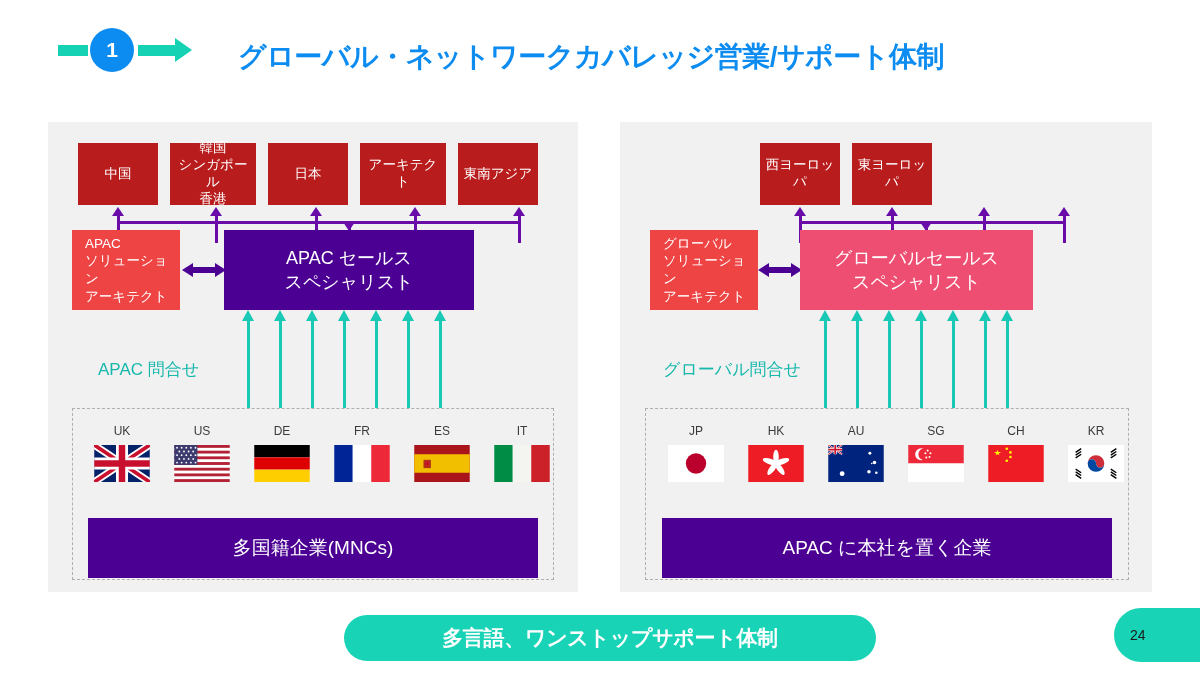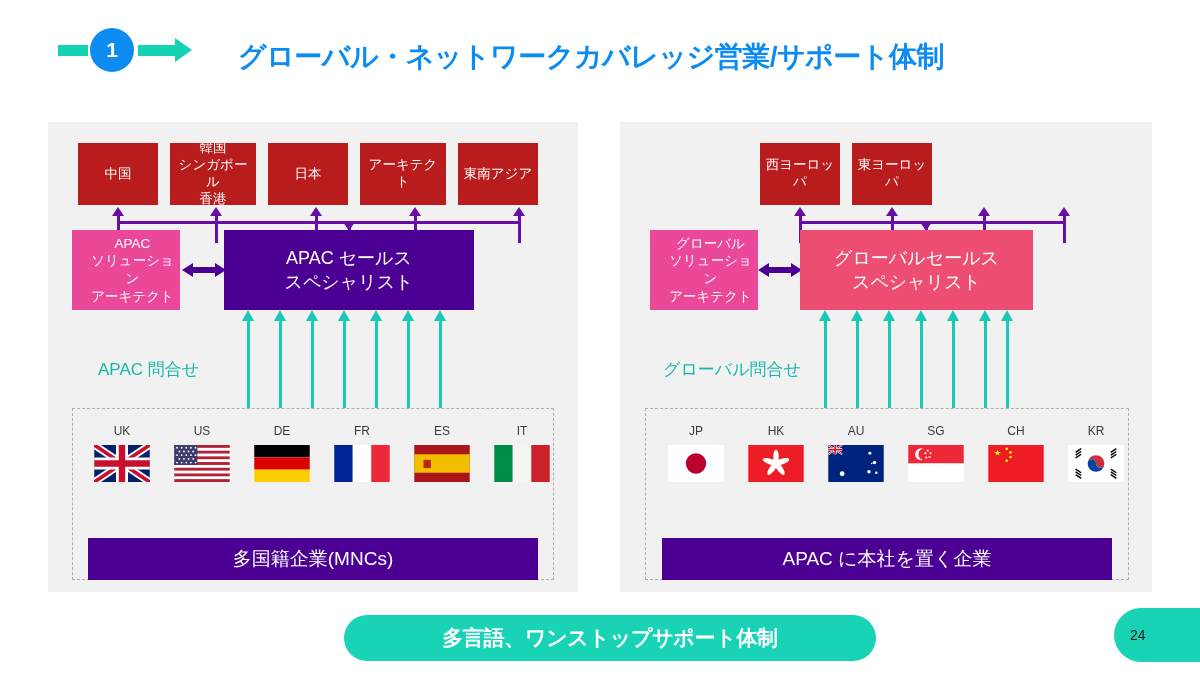--- a/index.html
+++ b/index.html
@@ -61,23 +61,23 @@
   }
   .bus-down-arrow {
     position: absolute; width: 0; height: 0;
     border-left: 6px solid transparent; border-right: 6px solid transparent;
     border-top: 9px solid #6A0DA8;
   }
 
   
   .arch-box {
     position: absolute; top: 230px; width: 108px; height: 80px;
-    background: #ec4899; color: #fff;
+    background: #ef4444; color: #fff;
     display: flex; align-items: center; justify-content: center;
-    text-align: center; font-size: 13.5px; line-height: 1.3; padding-left: 13px;
+    text-align: left; font-size: 13.5px; line-height: 1.3; padding-left: 13px;
   }
   #arch-left  { left: 72px; }
   #arch-right { left: 650px; }
 
   .spec-box {
     position: absolute; top: 230px; height: 80px;
     color: #fff; display: flex; align-items: center; justify-content: center;
     text-align: center; font-size: 18px; line-height: 1.35;
   }
   #spec-left  { left: 224px; width: 250px; background: #4B0093; }
@@ -123,24 +123,23 @@
   #cust-right { left: 645px; width: 484px; }
 
   .flag-row { position: absolute; top: 424px; display: flex; }
   #flags-left  { left: 82px; }
   #flags-right { left: 656px; }
   .flag-cell { width: 80px; display: flex; flex-direction: column; align-items: center; }
   .flag-code { font-size: 12px; color: #3A3A3A; margin-bottom: 7px; }
   .flag-img { width: 56px; height: 37px; position: relative; overflow: hidden; background: #fff; }
 
   .bottom-bar {
-    position: absolute; top: 518px; height: 42px; background: #4B0093;
+    position: absolute; top: 518px; height: 60px; background: #4B0093;
     color: #fff; display: flex; align-items: center; justify-content: center;
     font-size: 19px;
-    margin-top: 20px;
   }
   #bottom-left  { left: 88px;  width: 450px; }
   #bottom-right { left: 662px; width: 450px; }
 
   
   #footer-banner {
     position: absolute; left: 344px; top: 615px; width: 532px; height: 46px;
     background: #19D3B6; border-radius: 23px;
     display: flex; align-items: center; justify-content: center;
     color: #fff; font-size: 21px; font-weight: bold; letter-spacing: -0.3px;

